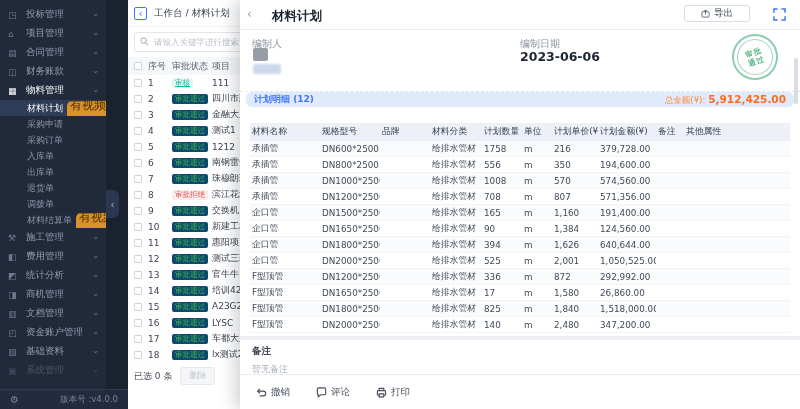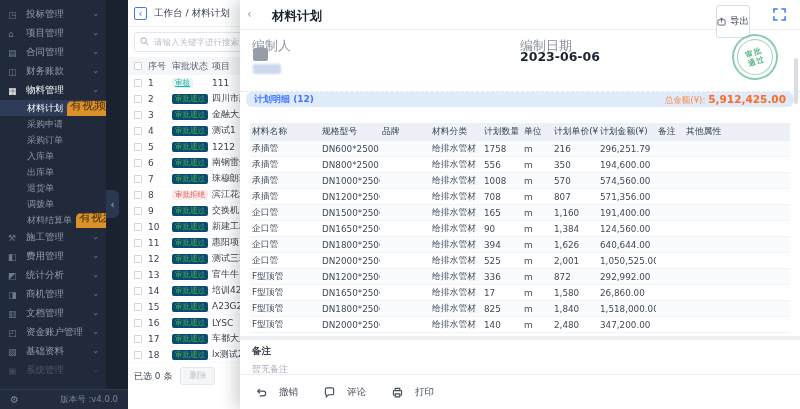--- a/index.html
+++ b/index.html
@@ -48,25 +48,25 @@
   .st-pass   { color:#46b14a; background:#0c4a6e; }
   .st-reject { color:#e05656; background:#fcebeb; }
   .lp-foot { display:flex; align-items:center; gap:8px; padding:4px 6px; font-size:9px; color:#454d59; }
   .btn-disabled { border:1px solid #e4e7ec; background:#f5f6f8; color:#c2c6cd; border-radius:3px; font-size:8.5px; padding:2px 8px; cursor:not-allowed; }
 
   
   .drawer { position:absolute; left:240px; top:0; width:560px; height:409px; background:#fff; box-shadow:-6px 0 14px rgba(15,25,40,.18); display:flex; flex-direction:column; }
   .dw-head { position:relative; height:30px; border-bottom:1px solid #eceef1; flex:none; }
   .dw-collapse { position:absolute; left:7px; top:7px; color:#9aa1ab; font-size:12px; cursor:pointer; }
   .dw-title { position:absolute; left:32px; top:8px; font-size:12.5px; font-weight:bold; color:#1b2330; }
-  .export-btn { position:absolute; right:50px; top:5px; height:33px; display:flex; align-items:center; gap:4px; border:1px solid #d8dce3; border-radius:3px; background:#fff; padding:0 0; font-size:9.5px; color:#3a4150; cursor:pointer; font-family:Liberation Mono, monospace; }
+  .export-btn { position:absolute; right:50px; top:5px; height:17px; display:flex; align-items:center; gap:4px; border:1px solid #d8dce3; border-radius:3px; background:#fff; padding:0 16px; font-size:9.5px; color:#3a4150; cursor:pointer; font-family:Liberation Mono, monospace; }
   .fs-btn { position:absolute; right:14px; top:8px; cursor:pointer; line-height:0; }
   .dw-body { position:relative; flex:1; overflow:hidden; }
   .form-sec { position:relative; height:62px; border-bottom:1px dashed #e3e6ea; }
-  .f-label { font-size:13px; color:#8b919d; }
+  .f-label { font-size:10px; color:#8b919d; }
   .creator-lb { position:absolute; left:12px; top:7px; }
   .avatar-blob { position:absolute; left:13px; top:18px; width:15px; height:13px; background:#969da6; border-radius:2px; }
   .name-blob { position:absolute; left:13px; top:34px; width:28px; height:10px; background:#ccd8eb; border-radius:2px; filter:blur(1px); }
   .date-lb { position:absolute; left:280px; top:7px; }
   .date-val { position:absolute; left:280px; top:19px; font-size:12.5px; font-weight:bold; color:#1d2432; }
   .stamp { position:absolute; right:22px; top:4px; width:46px; height:46px; border:2px solid rgba(76,177,130,.75); border-radius:50%; transform:rotate(-18deg); opacity:.85; }
   .stamp::before { content:""; position:absolute; inset:3px; border:1px solid rgba(76,177,130,.65); border-radius:50%; }
   .stamp-txt { position:absolute; inset:0; display:flex; flex-direction:column; align-items:center; justify-content:center; color:#3fa872; font-size:7.5px; font-weight:bold; line-height:9px; letter-spacing:1px; }
   .order-row { position:relative; height:22px; }
   .order-lb { position:absolute; left:12px; top:6px; }
@@ -81,21 +81,21 @@
   .dt-row { height:16px; font-size:8.8px; color:#414a57; border-bottom:1px solid #f2f4f7; }
   .dt-row:nth-child(odd) { background:#f9fbfd; }
   .d0{width:70px;} .d1{width:60px;} .d2{width:50px;} .d3{width:52px;} .d4{width:40px;}
   .d5{width:30px;} .d6{width:46px;} .d7{width:58px;} .d8{width:28px;} .d9{flex:1;}
   .dcell { padding-left:2px; white-space:nowrap; overflow:hidden; flex:none; }
   .gap-band { height:4px; background:#eef0f4; margin-top:3px; }
   .remark-sec { padding:5px 12px 0 12px; }
   .remark-lb { font-size:9.5px; color:#3c4350; font-weight:bold; }
   .remark-val { font-size:9px; color:#a7adb8; margin-top:5px; }
   .dw-foot { height:35px; border-top:1px solid #eceef1; display:flex; align-items:center; gap:26px; padding-left:16px; flex:none; background:#fff; }
-  .act-btn { display:flex; align-items:center; gap:12px; font-size:9.5px; color:#444c5a; cursor:pointer; background:none; border:none; font-family:inherit; }
+  .act-btn { display:flex; align-items:center; gap:4px; font-size:9.5px; color:#444c5a; cursor:pointer; background:none; border:none; font-family:inherit; }
   .scroll-thumb { position:absolute; right:2px; top:28px; width:4px; height:46px; background:#d9dde3; border-radius:2px; }
   svg { display:block; }
 </style>
 </head>
 <body>
 
 <div class="app">
 
   <aside class="sidebar">
     <div class="side-strip"></div>
@@ -508,21 +508,21 @@
         <div class="dt-body">
 
             <div class="dt-row">
               <span class="dcell d0">承插管</span>
               <span class="dcell d1">DN600*2500</span>
               <span class="dcell d2"></span>
               <span class="dcell d3">给排水管材</span>
               <span class="dcell d4">1758</span>
               <span class="dcell d5">m</span>
               <span class="dcell d6">216</span>
-              <span class="dcell d7">296,251.79</span>
+              <span class="dcell d7">379,728.00</span>
               <span class="dcell d8"></span>
               <span class="dcell d9"></span>
             </div>
 
             <div class="dt-row">
               <span class="dcell d0">承插管</span>
               <span class="dcell d1">DN800*2500</span>
               <span class="dcell d2"></span>
               <span class="dcell d3">给排水管材</span>
               <span class="dcell d4">556</span>

